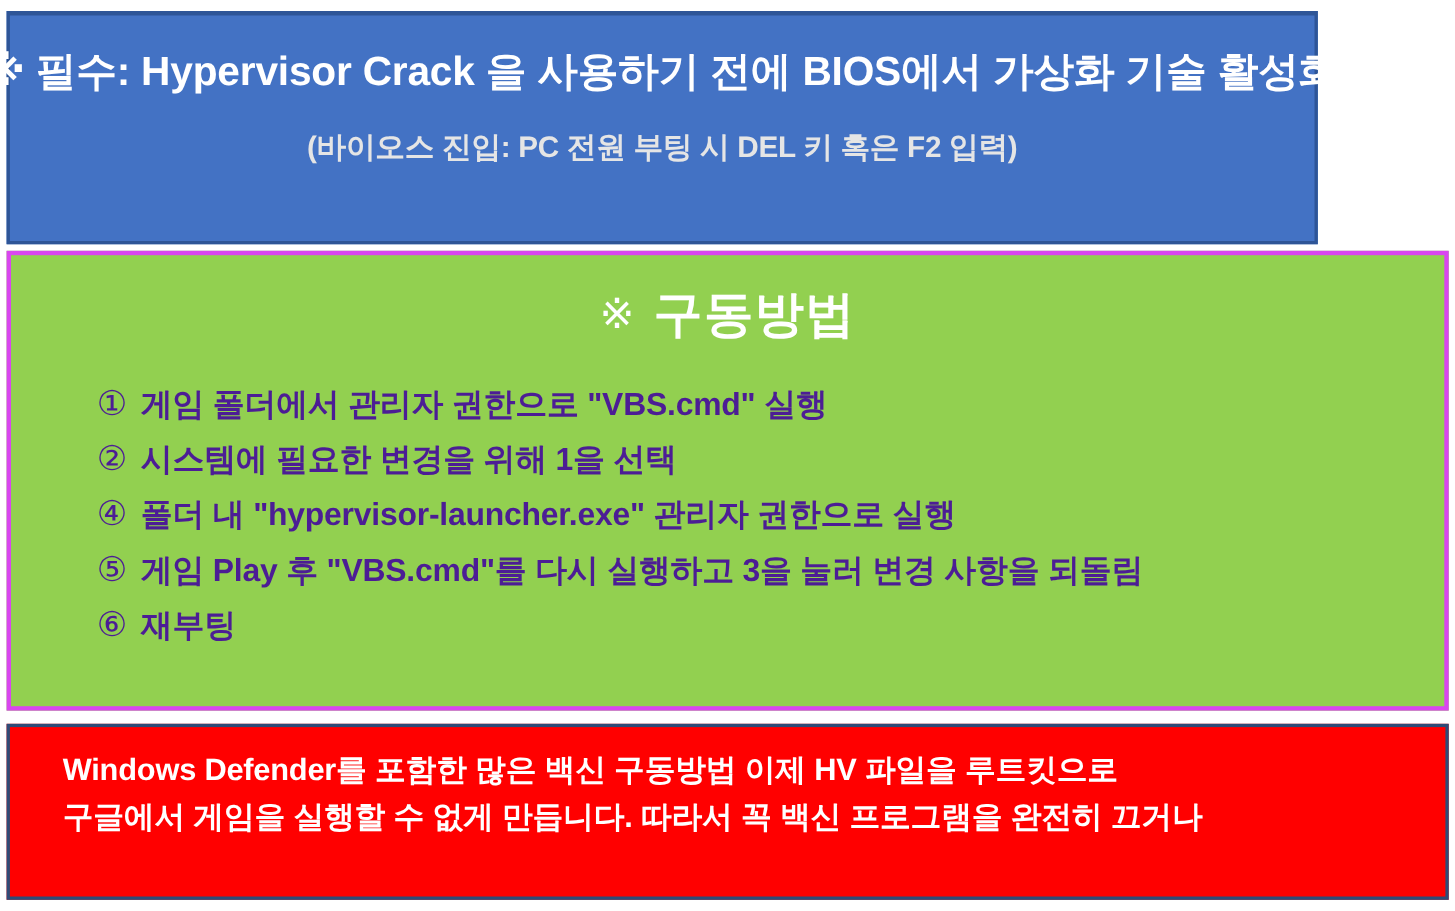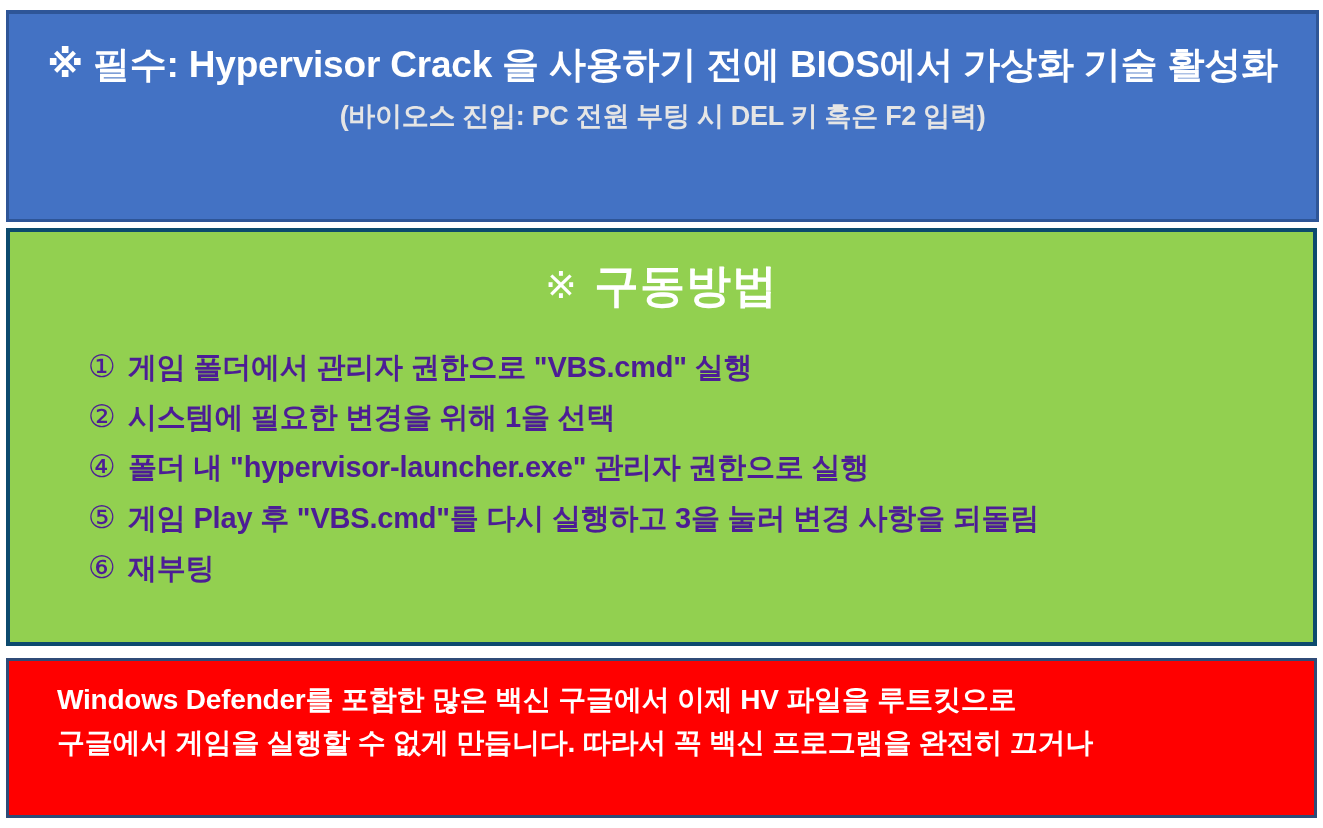--- a/index.html
+++ b/index.html
@@ -22,31 +22,32 @@
     height: 828px;
     background: #ffffff;
     box-sizing: border-box;
   }
 
   
   .panel-bios {
     position: absolute;
     left: 6px;
     top: 10px;
-    width: 1313px;
+    width: 1192px;
     height: 212px;
     box-sizing: border-box;
     background: #4372c4;
     border: 3px solid #2e5597;
     border-top-width: 4px;
     display: flex;
     flex-direction: column;
     align-items: center;
     justify-content: flex-start;
     padding-top: 20px;
+    gap: 18px;
   }
   .bios-line1 {
     color: #ffffff;
     font-weight: 700;
     font-size: 37px;
     line-height: 1.15;
     white-space: nowrap;
     letter-spacing: -0.2px;
     text-align: center;
     margin-top: 10px;
@@ -74,21 +75,21 @@
 
   
   .panel-howto {
     position: absolute;
     left: 6px;
     top: 228px;
     width: 1311px;
     height: 418px;
     box-sizing: border-box;
     background: #92d050;
-    border: 4px solid #0c4a6e;
+    border: 4px solid #d946ef;
     padding: 0;
   }
   .howto-title {
     color: #ffffff;
     font-weight: 700;
     font-size: 45px;
     text-align: center;
     margin-top: 24px;
     letter-spacing: 1px;
     white-space: nowrap;
@@ -168,17 +169,17 @@
       <li class="howto-item">
         <span class="num">⑤</span><span>게임 Play 후 "VBS.cmd"를 다시 실행하고 3을 눌러 변경 사항을 되돌림</span>
       </li>
       <li class="howto-item">
         <span class="num">⑥</span><span>재부팅</span>
       </li>
     </ul>
   </section>
 
   <section class="panel-warning">
-    <div class="warn-line">Windows Defender를 포함한 많은 백신 구글에서 이제 HV 파일을 루트킷으로</div>
+    <div class="warn-line">Windows Defender를 포함한 많은 백신 구동방법 이제 HV 파일을 루트킷으로</div>
     <div class="warn-line">구글에서 게임을 실행할 수 없게 만듭니다. 따라서 꼭 백신 프로그램을 완전히 끄거나</div>
   </section>
 
 </div>
 
 </body></html>

